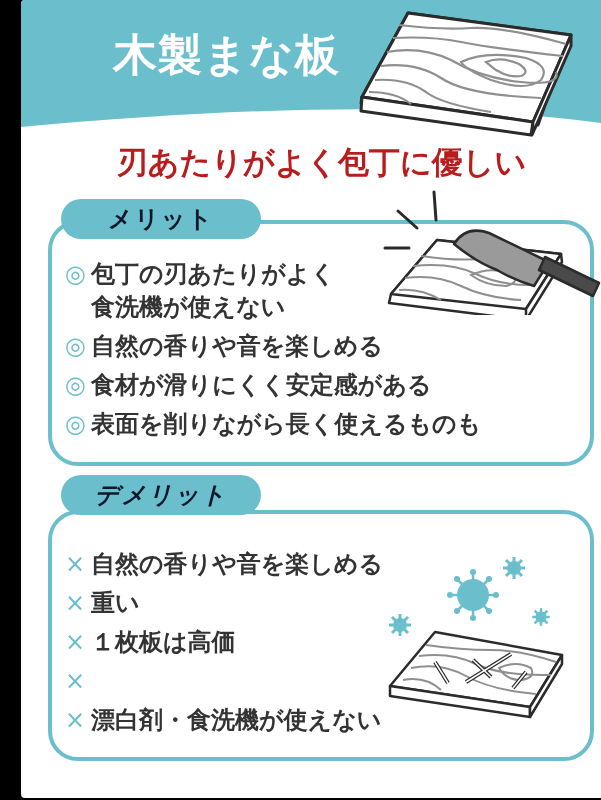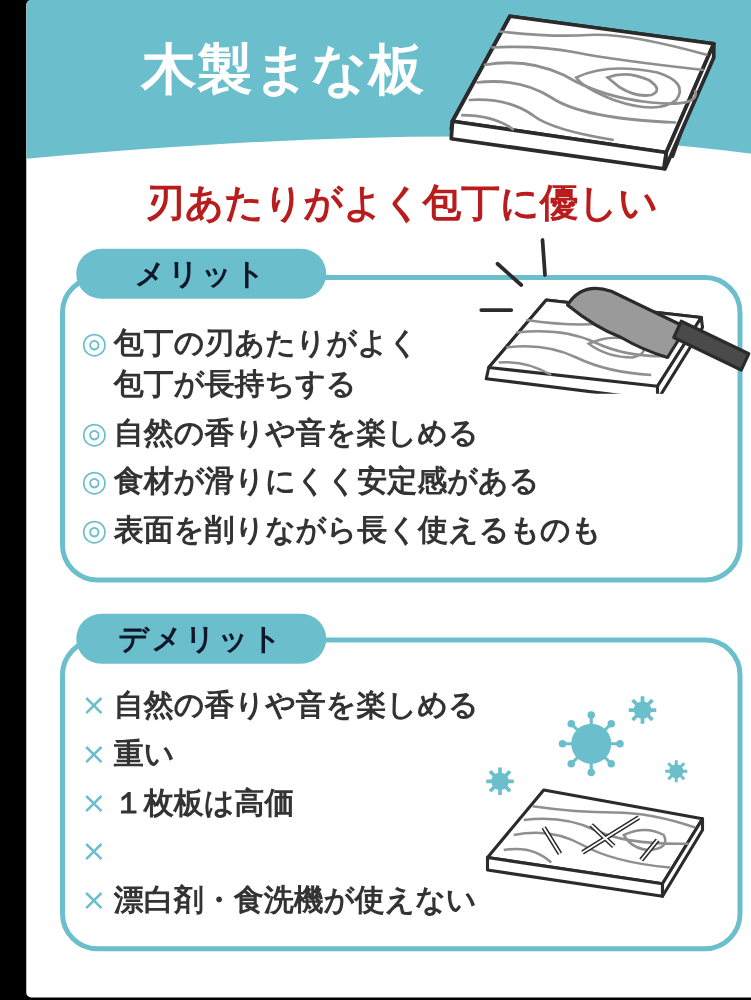--- a/index.html
+++ b/index.html
@@ -25,21 +25,21 @@
       border: 4px solid #6bbfcc; border-radius: 30px; box-sizing: border-box; background: #fff;
     }
     .box-merit { top: 220px; height: 246px; }
     .box-demerit { top: 510px; height: 251px; }
     .pill {
       position: absolute; left: 40px; width: 200px; height: 40px; border-radius: 20px;
       background: #6bbfcc; color: #0f172a; font-size: 24px; font-weight: bold;
       display: flex; align-items: center; justify-content: center; letter-spacing: 2px;
     }
     .pill-merit { top: 199px; }
-    .pill-demerit { top: 491px; }
+    .pill-demerit { top: 475px; font-style: italic; }
     .list { position: absolute; left: 44px; margin: 0; padding: 0; list-style: none; }
     .list-merit { top: 255px; }
     .list-demerit { top: 545px; }
     .list li {
       display: flex; align-items: flex-start; color: #333333; font-size: 24px; font-weight: bold;
       line-height: 39px; white-space: nowrap;
     }
     .list li .bullet { color: #6bbfcc; width: 26px; flex: none; font-weight: normal; }
     .list li .txt { white-space: pre-line; line-height: 33px; padding-top: 3px; padding-bottom: 3px; }
     .illus { position: absolute; }
@@ -100,21 +100,21 @@
     <g stroke="#2b2b2b" stroke-width="2.5" stroke-linejoin="round">
       <path d="M433 244 Q445 225 468 233 L528 262 L513 286 Q493 280 476 270 Q455 262 433 244 Z" fill="#9a9a9a"></path>
       <polygon points="524,257 578,283 572,296 518,270" fill="#4a4a4a"></polygon>
     </g>
   </svg>
 
   <ul class="list list-merit">
     <li>
       <span class="bullet">◎</span>
       <span class="txt">包丁の刃あたりがよく
-包丁が長持ちする</span>
+食洗機が使えない</span>
     </li>
     <li>
       <span class="bullet">◎</span>
       <span class="txt">自然の香りや音を楽しめる</span>
     </li>
     <li>
       <span class="bullet">◎</span>
       <span class="txt">食材が滑りにくく安定感がある</span>
     </li>
     <li>

